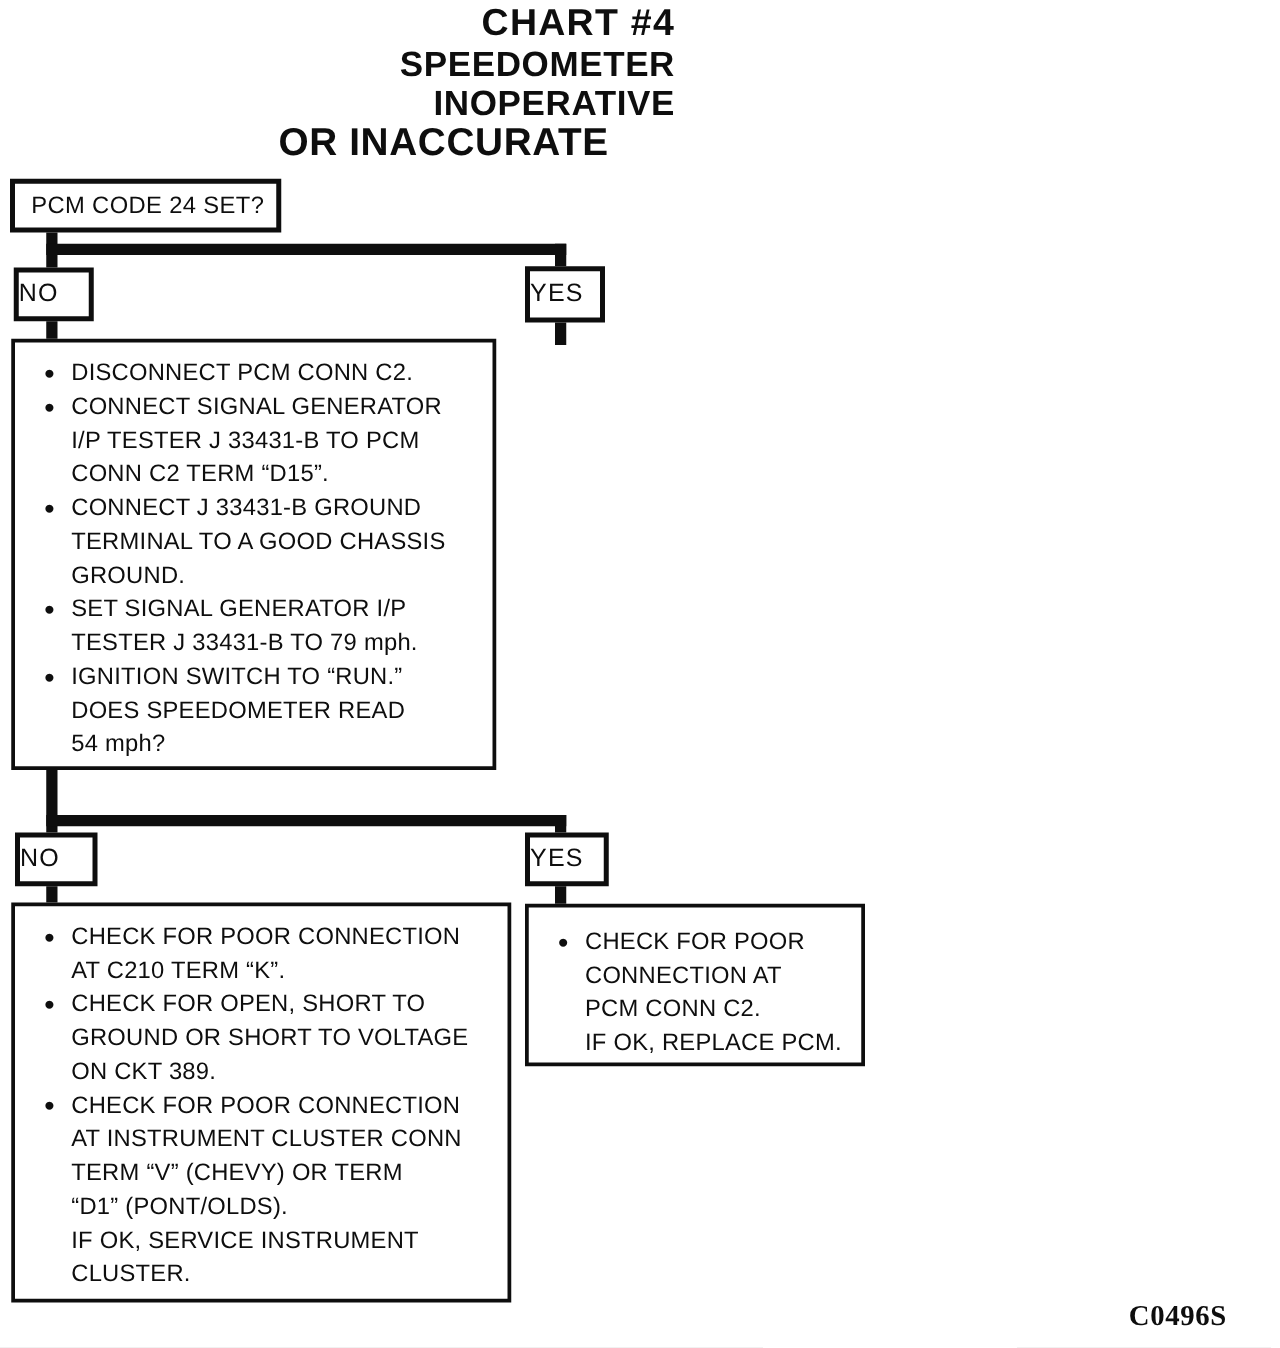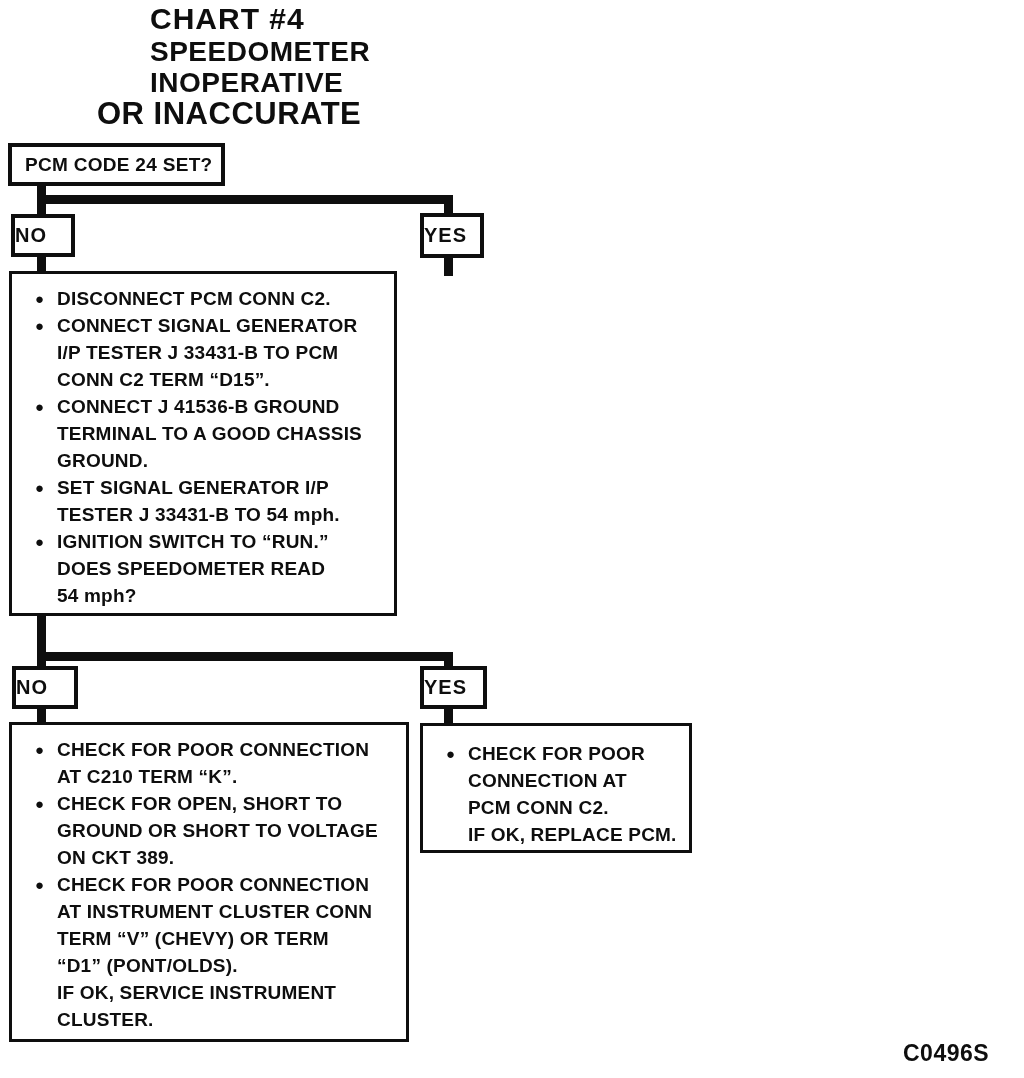--- a/index.html
+++ b/index.html
@@ -9,34 +9,34 @@
     height: 1078px;
     background: #ffffff;
     font-family: "Liberation Sans", sans-serif;
     color: #0e0e0e;
     overflow: hidden;
   }
   
   .title-block {
     position: absolute;
     left: 150px; top: 2px; width: 390px;
-    text-align: left;
+    text-align: right;
     font-weight: 700;
   }
   .title-line1 { font-size: 30px; line-height: 34px; letter-spacing: 1px; }
   .title-line2 { font-size: 28px; line-height: 31px; letter-spacing: 0.5px; }
   .title-line3 { font-size: 31px; line-height: 31px; letter-spacing: 0.5px; position: relative; left: -53px; }
 
   
   .fbox {
     position: absolute;
     box-sizing: border-box;
     border: 4px solid #0e0e0e;
     background: #ffffff;
-    font-weight: 700;
+    font-weight: 400;
   }
   .qbox {
     left: 8px; top: 143px; width: 217px; height: 43px;
     display: flex; align-items: center;
     padding-left: 13px;
     font-size: 19px; letter-spacing: 0.3px;
   }
   .ynbox {
     display: flex; align-items: center; justify-content: flex-start;
     font-size: 20px; letter-spacing: 1px;
@@ -87,21 +87,21 @@
   .c-s1-no2  { left: 37px;  top: 614px; width: 9px;   height: 55px; }
   .c-h2      { left: 37px;  top: 652px; width: 416px; height: 9px;  }
   .c-h2-yes2 { left: 444px; top: 652px; width: 9px;   height: 17px; }
   .c-no2-s2  { left: 37px;  top: 707px; width: 9px;   height: 17px; }
   .c-yes2-s3 { left: 444px; top: 707px; width: 9px;   height: 18px; }
 
   
   .fig-code {
     position: absolute;
     left: 903px; top: 1040px;
-    font-family: Liberation Sans, sans-serif;
+    font-family: Liberation Serif, serif;
     font-weight: 700;
     font-size: 23px;
     letter-spacing: 0.5px;
   }
 </style>
 </head>
 <body>
 
 <div class="page">
 
@@ -139,28 +139,28 @@
       <span class="itext">DISCONNECT PCM CONN C2.</span>
     </div>
     <div class="item">
       <span class="bullet">●</span>
       <span class="itext">CONNECT SIGNAL GENERATOR
 I/P TESTER J 33431-B TO PCM
 CONN C2 TERM “D15”.</span>
     </div>
     <div class="item">
       <span class="bullet">●</span>
-      <span class="itext">CONNECT J 41536-B GROUND
+      <span class="itext">CONNECT J 33431-B GROUND
 TERMINAL TO A GOOD CHASSIS
 GROUND.</span>
     </div>
     <div class="item">
       <span class="bullet">●</span>
       <span class="itext">SET SIGNAL GENERATOR I/P
-TESTER J 33431-B TO 54 mph.</span>
+TESTER J 33431-B TO 79 mph.</span>
     </div>
     <div class="item">
       <span class="bullet">●</span>
       <span class="itext">IGNITION SWITCH TO “RUN.”
 DOES SPEEDOMETER READ
 54 mph?</span>
     </div>
   </div>
 
 

